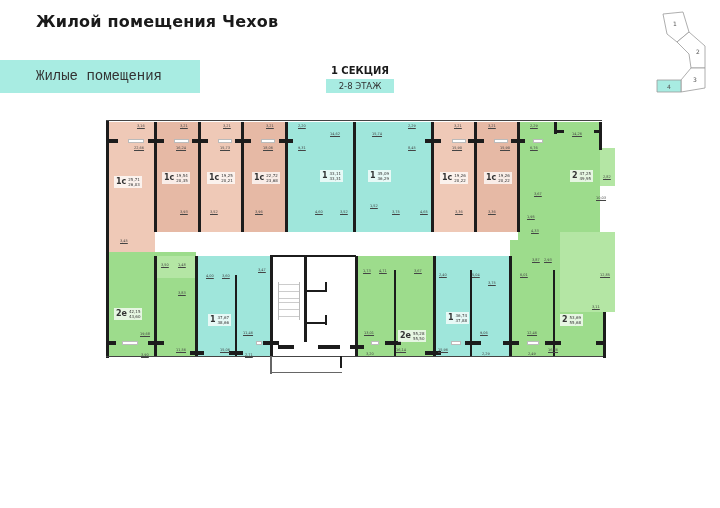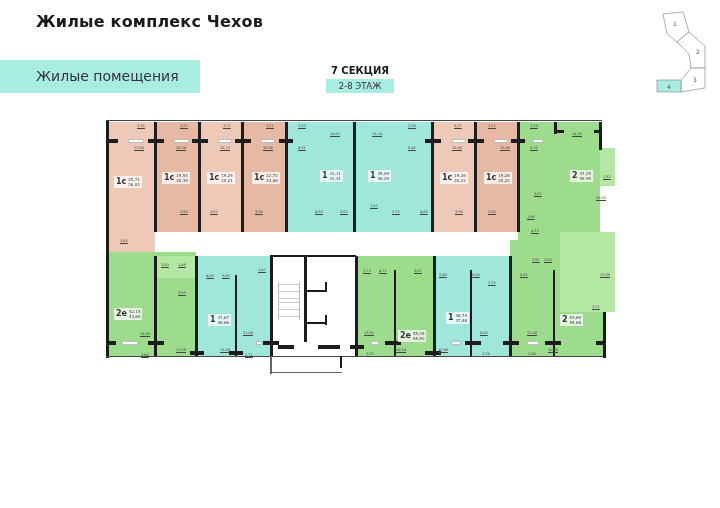--- a/index.html
+++ b/index.html
@@ -1,41 +1,41 @@
 <!DOCTYPE html>
 <html><head>
 <meta charset="utf-8">
 <style>
   * { box-sizing: border-box; margin: 0; padding: 0; }
   body { width: 720px; height: 508px; background: #ffffff; position: relative; overflow: hidden; font-family: "DejaVu Sans", sans-serif; }
   .title { position: absolute; left: 36px; top: 12px; font-size: 16px; font-weight: bold; color: #1a1a1a; letter-spacing: 0.2px; }
   .banner { position: absolute; left: 0; top: 60px; width: 200px; height: 33px; background: #a8ece2; }
-  .banner-text { position: absolute; left: 36px; top: 8px; font-size: 14px; color: #333; white-space: nowrap; }
+  .banner-text { position: absolute; left: 36px; top: 8px; font-size: 14px; color: #333; white-space: nowrap; font-family: Liberation Mono, monospace; }
   .section-title { position: absolute; left: 318px; top: 65px; width: 84px; text-align: center; font-size: 10px; font-weight: bold; color: #1a1a1a; }
   .floor-badge { position: absolute; left: 326px; top: 79px; width: 68px; height: 14px; background: #a8ece2; text-align: center; font-size: 8.5px; line-height: 14px; color: #333; }
   .keymap { position: absolute; left: 655px; top: 10px; width: 62px; height: 85px; }
   .plan { position: absolute; left: 0; top: 0; width: 720px; height: 508px; }
   .unit { position: absolute; }
   .wall { position: absolute; background: #1c1c1c; }
   .lbl { position: absolute; font-size: 4px; color: #333; background: rgba(255,255,255,0.75); padding: 1px 2px; line-height: 5px; white-space: nowrap; }
   .lbl .type { font-size: 8px; font-weight: bold; line-height: 10px; margin-right: 2px; vertical-align: middle; }
   .lbl .areas { display: inline-block; vertical-align: middle; font-size: 4px; line-height: 5px; }
   .dim { position: absolute; font-size: 3.5px; color: #444; text-decoration: underline; }
   .window { position: absolute; background: #ffffff; border: 0.5px solid #bbb; }
 </style>
 </head>
 <body>
 
-<div class="title">Жилые комплекс Чехов</div>
+<div class="title">Жилой помещения Чехов</div>
 
 <div class="banner">
   <div class="banner-text">Жилые помещения</div>
 </div>
 
-<div class="section-title">7 СЕКЦИЯ</div>
+<div class="section-title">1 СЕКЦИЯ</div>
 <div class="floor-badge">2-8 ЭТАЖ</div>
 
 <svg class="keymap" viewBox="0 0 62 85">
   <g fill="#ffffff" stroke="#999" stroke-width="0.8">
     <polygon points="8,4 28,2 34,22 22,32 12,24"></polygon>
     <polygon points="22,32 34,22 50,36 50,58 36,58 34,44"></polygon>
     <polygon points="36,58 50,58 50,78 26,82 26,70"></polygon>
     <polygon points="2,70 26,70 26,82 2,82" fill="#a8ece2"></polygon>
   </g>
   <g font-family="DejaVu Sans, sans-serif" font-size="6" fill="#555" text-anchor="middle">

